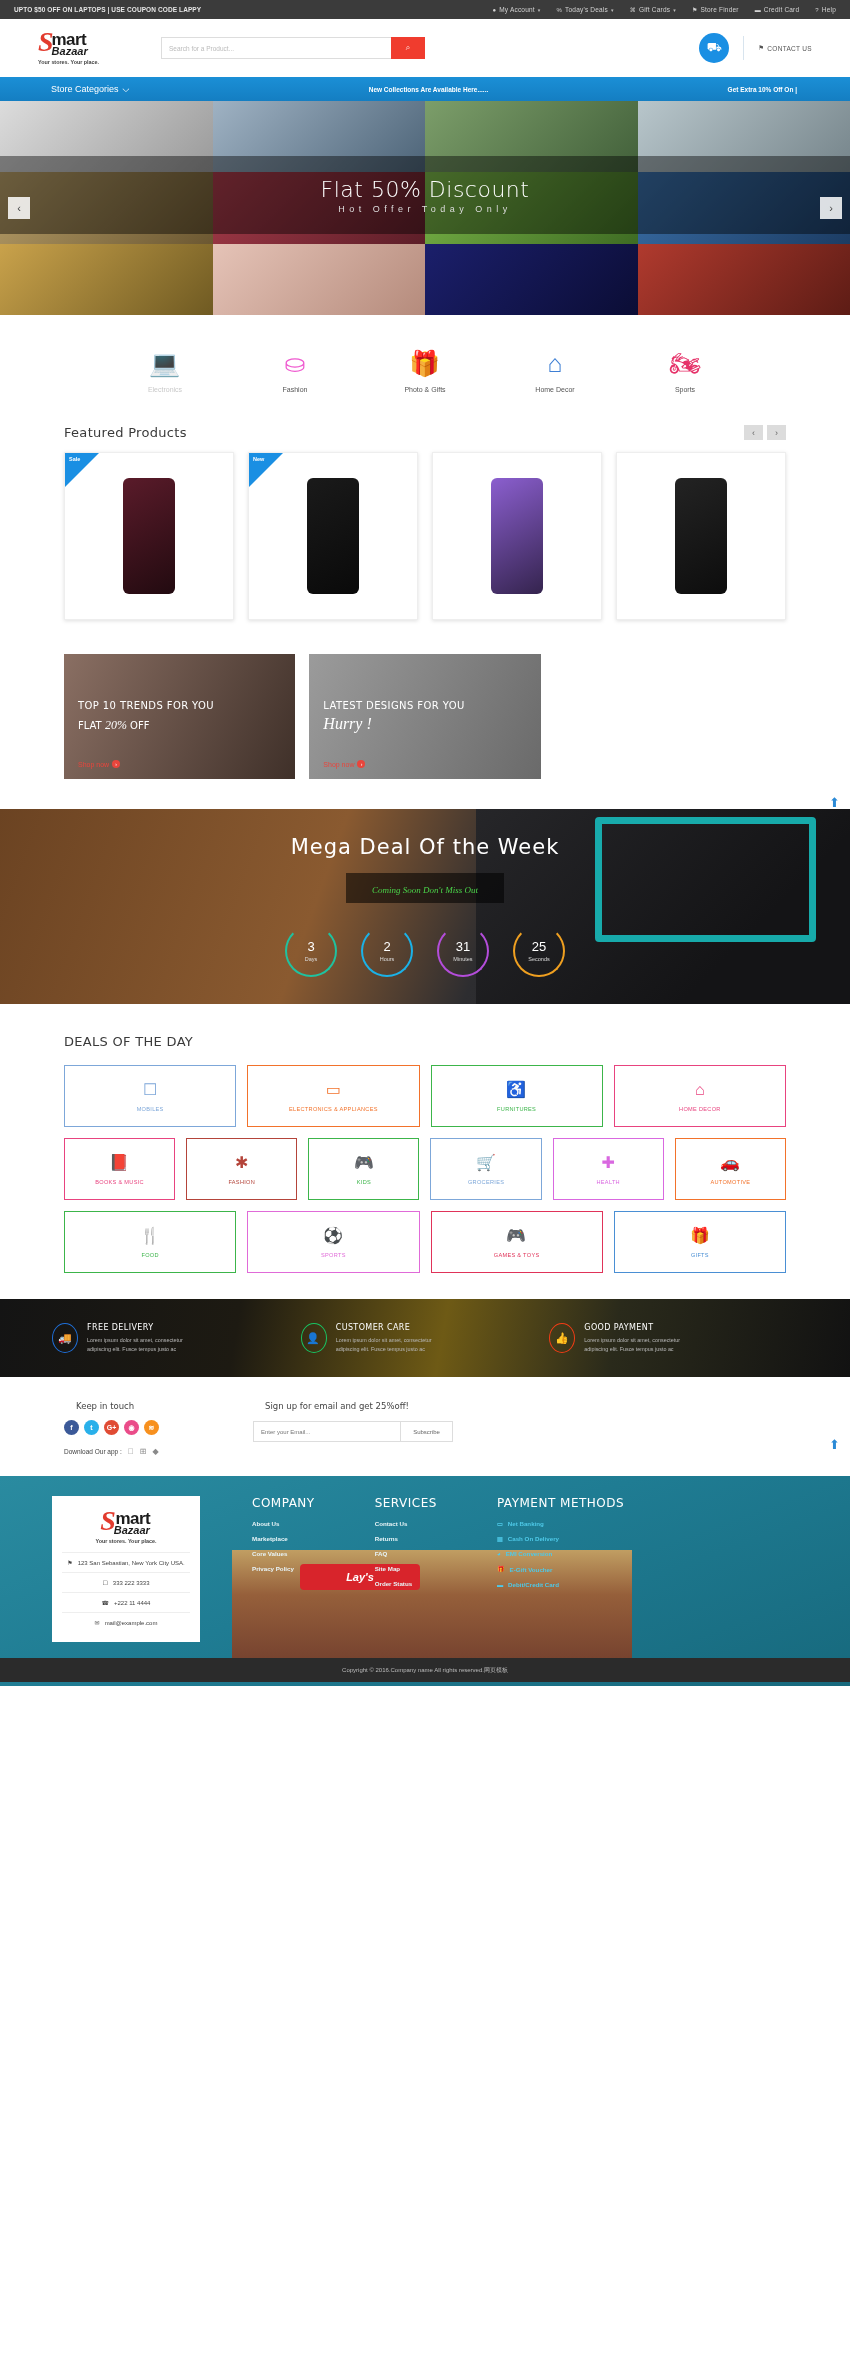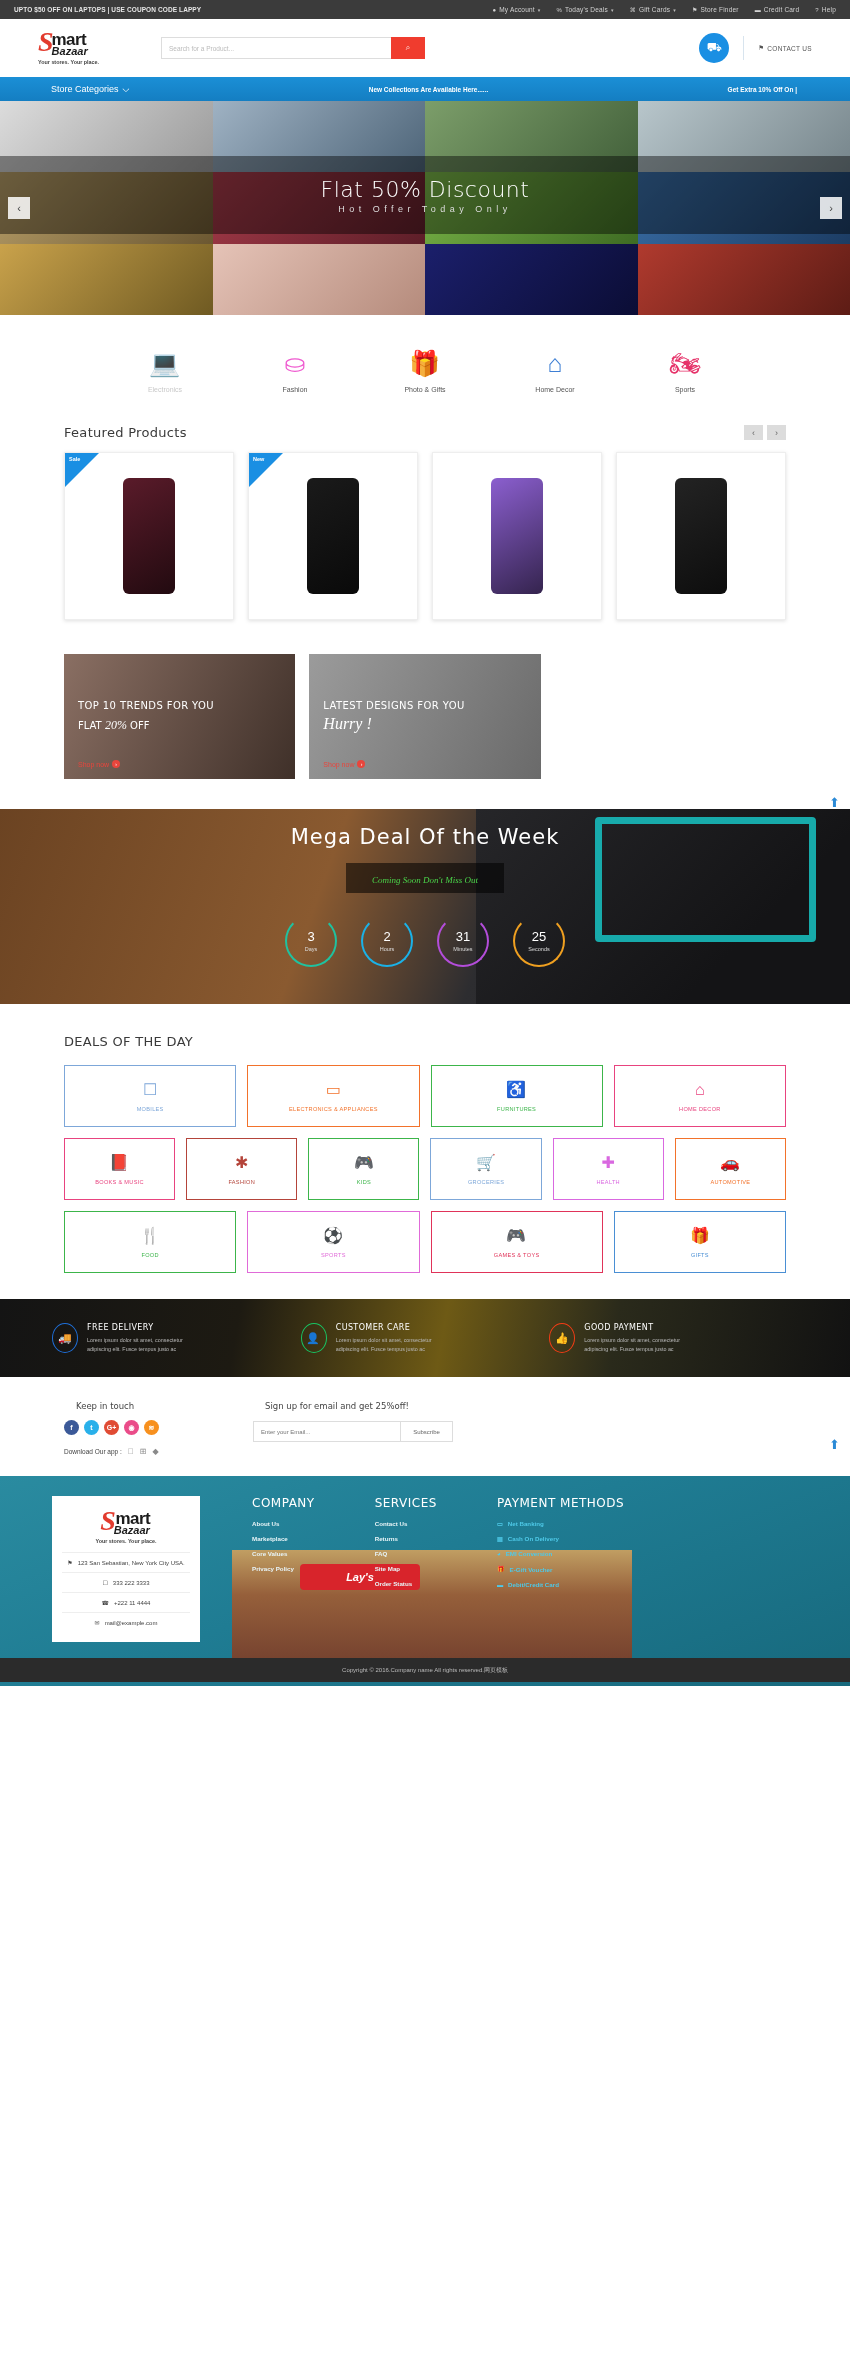--- a/index.html
+++ b/index.html
@@ -119,21 +119,21 @@
   .promo-card .ptxt2 { color:#fff; font-size:10px; margin-top:7px; z-index:3; font-family:"DejaVu Sans",sans-serif;}
   .promo-card .pct { font-family:"Liberation Serif",serif; font-style:italic; font-size:12px; }
   .promo-card .script { font-family:"Liberation Serif",serif; font-style:italic; font-size:16px; color:#fff; margin-top:4px; z-index:3;}
   .shopnow { color:#e8453c; font-size:7px; position:absolute; bottom:11px; left:14px; z-index:3;
              display:flex; align-items:center; gap:3px; }
   .shopnow .circ { width:8px;height:8px;border-radius:50%;background:#e8453c;color:#fff;
                    font-size:5px;display:flex;align-items:center;justify-content:center;}
 
   
   .mega { height:195px; margin-top:30px; position:relative; overflow:hidden;
-          display:flex; flex-direction:column; align-items:center; padding-top:16px; }
+          display:flex; flex-direction:column; align-items:center; padding-top:26px; }
   .mega-title { color:#fff; font-size:21px; letter-spacing:1px; z-index:3;
                 font-family:"DejaVu Sans", sans-serif; font-weight:400; }
   .mega-sub { margin-top:14px; background:rgba(0,0,0,.55); padding:6px 26px; z-index:3; }
   .mega-sub span { color:#4ad34a; font-family:"Liberation Serif",serif; font-style:italic; font-size:9px; }
   .counts { display:flex; gap:24px; margin-top:22px; z-index:3; }
   .cbox { width:52px; height:52px; border-radius:50%; display:flex; flex-direction:column;
           align-items:center; justify-content:center; }
   .cnum { color:#fff; font-size:13px; line-height:14px; }
   .clbl { color:#ddd; font-size:5.5px; margin-top:2px; }
 

